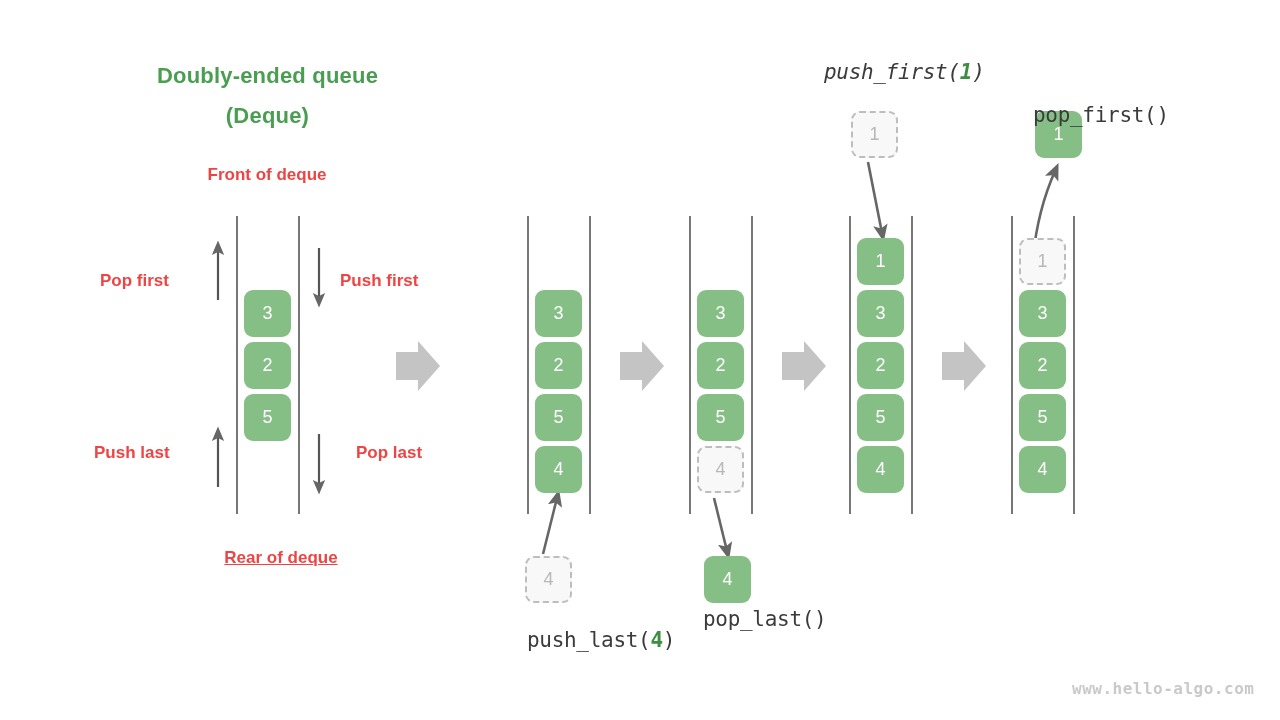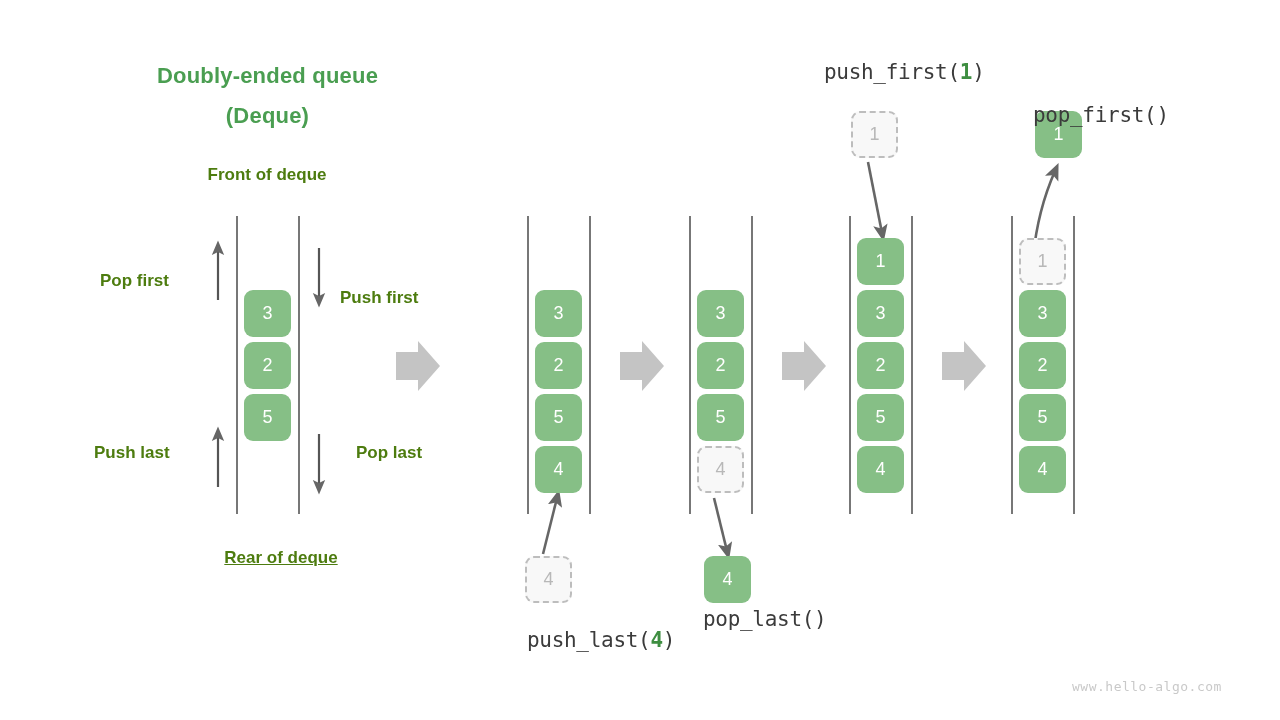--- a/index.html
+++ b/index.html
@@ -29,21 +29,21 @@
     color: #4a9e51;
     font-size: 22px;
     font-weight: bold;
     line-height: 40px;
     letter-spacing: 0.2px;
   }
   .title .l2 { display: block; }
 
   
   .label-bold {
-    color: #4d7c0f;
+    color: #ef4444;
     font-size: 17px;
     font-weight: bold;
     white-space: nowrap;
   }
   .label-center {
     text-align: center;
   }
 
   
   .mono {
@@ -54,24 +54,25 @@
     letter-spacing: -0.3px;
   }
   .mono .arg {
     color: #3e8e41;
     font-weight: bold;
   }
 
   
   .watermark {
     font-family: "DejaVu Sans Mono", "Liberation Mono", monospace;
-    font-size: 13px;
+    font-size: 16px;
     color: #c9c9c9;
     letter-spacing: 0.5px;
     white-space: nowrap;
+    font-weight: bold;
   }
 
   
   .box {
     width: 47px;
     height: 47px;
     border-radius: 9px;
     background: #86bf86;
     color: #ffffff;
     font-size: 18px;
@@ -153,21 +154,21 @@
 
   <div class="abs title">
     <span>Doubly-ended queue</span>
     <span class="l2">(Deque)</span>
   </div>
 
   <div class="abs label-bold label-center" style="left:167px; top:165px; width:200px;">Front of deque</div>
   <div class="abs label-bold label-center" style="left:181px; top:548px; width:200px;text-decoration:underline;">Rear of deque</div>
 
   <div class="abs label-bold" style="left:100px; top:271px;text-align:right;">Pop first</div>
-  <div class="abs label-bold" style="left:340px; top:288px;text-align:center;">Push first</div>
+  <div class="abs label-bold" style="left:340px; top:271px;text-align:center;">Push first</div>
   <div class="abs label-bold" style="left:94px; top:443px;">Push last</div>
   <div class="abs label-bold" style="left:356px; top:443px;">Pop last</div>
 
   <div class="abs box" style="left:244px; top:290px;">3</div>
   <div class="abs box" style="left:244px; top:342px;">2</div>
   <div class="abs box" style="left:244px; top:394px;">5</div>
 
   <div class="abs box" style="left:535px; top:290px;">3</div>
   <div class="abs box" style="left:535px; top:342px;">2</div>
   <div class="abs box" style="left:535px; top:394px;">5</div>
@@ -187,21 +188,21 @@
   <div class="abs box" style="left:857px; top:394px;">5</div>
   <div class="abs box" style="left:857px; top:446px;">4</div>
 
   <div class="abs box" style="left:1035px; top:111px;">1</div>
   <div class="abs box ghost" style="left:1019px; top:238px;">1</div>
   <div class="abs box" style="left:1019px; top:290px;">3</div>
   <div class="abs box" style="left:1019px; top:342px;">2</div>
   <div class="abs box" style="left:1019px; top:394px;">5</div>
   <div class="abs box" style="left:1019px; top:446px;">4</div>
 
-  <div class="abs mono" style="left:824px; top:60px;">
+  <div class="abs mono" style="left:824px; top:60px;font-style:italic;">
     <span>push_first(</span><span class="arg">1</span><span>)</span>
   </div>
   <div class="abs mono" style="left:1033px; top:60px;margin-top:43px;">pop_first()</div>
 
   <div class="abs mono" style="left:503px; top:628px;margin-left:24px;">
     <span>push_last(</span><span class="arg">4</span><span>)</span>
   </div>
   <div class="abs mono" style="left:703px; top:607px;">pop_last()</div>
 
   <div class="abs watermark" style="left:1072px; top:679px;">www.hello-algo.com</div>

